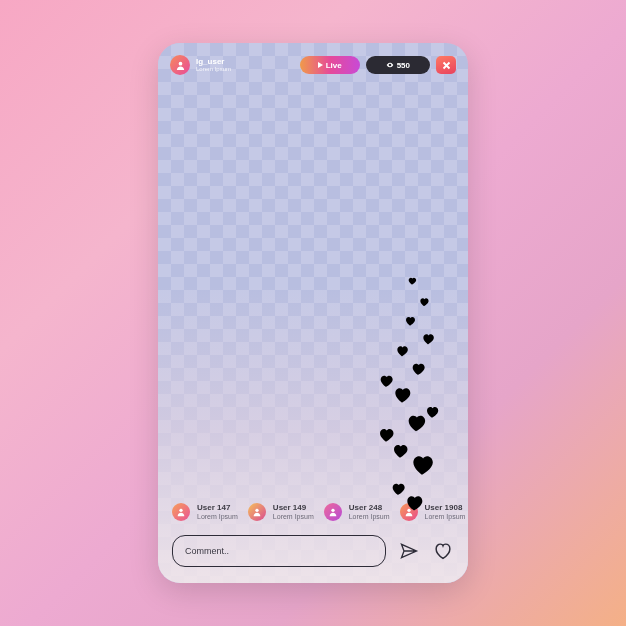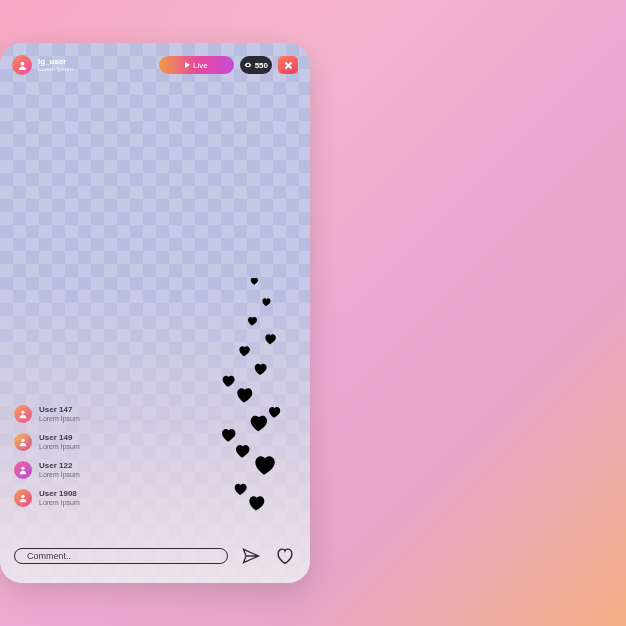--- a/index.html
+++ b/index.html
@@ -1,48 +1,48 @@
 <!DOCTYPE html>
 <html><head>
 <meta charset="utf-8">
 <style>
 *{box-sizing:border-box;margin:0;padding:0;font-family:-apple-system,Helvetica,Arial,sans-serif}
 body{width:626px;height:626px;overflow:hidden}
-.bg{width:626px;height:626px;background:linear-gradient(135deg,#f7a8c4 0%,#f5b5cd 28%,#edaad1 52%,#e6a5c9 72%,#f4b087 100%);display:flex;align-items:center;justify-content:flex-start}
+.bg{width:626px;height:626px;background:linear-gradient(135deg,#f7a8c4 0%,#f5b5cd 28%,#edaad1 52%,#e6a5c9 72%,#f4b087 100%);display:flex;align-items:center;justify-content:center}
 .phone{width:310px;height:540px;border-radius:22px;position:relative;overflow:hidden;box-shadow:0 8px 30px rgba(0,0,0,.15)}
 .checker{position:absolute;inset:0;background-color:#b8bee0}
 .checker::before{content:"";position:absolute;inset:0;
   background-image:linear-gradient(45deg,#c5c9e6 25%,transparent 25%,transparent 75%,#c5c9e6 75%),linear-gradient(45deg,#c5c9e6 25%,transparent 25%,transparent 75%,#c5c9e6 75%);
   background-size:26px 26px;background-position:0 0,13px 13px}
 .fade{position:absolute;inset:0;background:linear-gradient(180deg,rgba(186,190,224,0) 0%,rgba(186,190,224,0) 45%,rgba(230,212,225,.55) 72%,rgba(245,232,234,.85) 100%)}
 .topbar{position:absolute;top:12px;left:12px;right:12px;display:flex;align-items:center;gap:6px}
 .avatar{width:20px;height:20px;border-radius:50%;background:linear-gradient(135deg,#f78a5c,#e84a9a);display:flex;align-items:center;justify-content:center;flex:0 0 auto}
 .avatar svg{width:11px;height:11px;fill:#fff}
 .userblock{color:#fff;line-height:1.05;flex:1}
 .username{font-size:8px;font-weight:600}
 .subline{font-size:6px;opacity:.85}
-.live{height:18px;padding:0 26px;border-radius:9px;background:linear-gradient(90deg,#f09a4a,#e64a99,#c84ad6);color:#fff;font-size:8px;font-weight:400;display:flex;align-items:center;gap:3px}
+.live{height:18px;padding:0 18px;border-radius:9px;background:linear-gradient(90deg,#f09a4a,#e64a99,#c84ad6);color:#fff;font-size:8px;font-weight:700;display:flex;align-items:center;gap:3px}
 .live .tri{width:0;height:0;border-left:5px solid #fff;border-top:3px solid transparent;border-bottom:3px solid transparent}
-.viewers{height:18px;padding:0 4px;border-radius:9px;background:#2b2a33;color:#fff;font-size:8px;font-weight:700;display:flex;align-items:center;gap:3px}
+.viewers{height:18px;padding:0 20px;border-radius:9px;background:#2b2a33;color:#fff;font-size:8px;font-weight:700;display:flex;align-items:center;gap:3px}
 .eye{width:8px;height:8px}
 .closebtn{width:20px;height:18px;border-radius:5px;background:linear-gradient(160deg,#ff7a63,#e8425e);display:flex;align-items:center;justify-content:center}
 .closebtn svg{width:9px;height:9px;stroke:#fff;stroke-width:2.5;fill:none}
-.comments{position:absolute;left:14px;bottom:76px;display:flex;flex-direction:column;gap:10px}
+.comments{position:absolute;left:14px;bottom:62px;display:flex;gap:10px}
 .comment{display:flex;align-items:center;gap:7px}
 .cav{width:18px;height:18px;border-radius:50%;display:flex;align-items:center;justify-content:center}
 .cav svg{width:10px;height:10px;fill:#fff}
 .cav.g1{background:linear-gradient(135deg,#f7a05a,#e95295)}
 .cav.g2{background:linear-gradient(135deg,#f6c15a,#d94a92)}
 .cav.g3{background:linear-gradient(135deg,#ed6a9a,#b84ad6)}
 .cav.g4{background:linear-gradient(135deg,#f79a5a,#e84a8a)}
 .ctxt{line-height:1.1}
 .cname{font-size:8px;font-weight:700;color:#3e3c45}
 .cbody{font-size:7px;color:#6c6a78}
 .bottombar{position:absolute;left:14px;right:14px;bottom:16px;display:flex;align-items:center;gap:12px}
-.commentbox{flex:1;height:16px;border:1.4px solid #2e2c38;border-radius:13px;display:flex;align-items:center;padding:0 12px;color:#3a3842;font-size:9px}
+.commentbox{flex:1;height:32px;border:1.4px solid #2e2c38;border-radius:13px;display:flex;align-items:center;padding:0 12px;color:#3a3842;font-size:9px}
 .sendbtn,.likebtn{width:22px;height:22px;display:flex;align-items:center;justify-content:center}
 .sendbtn svg,.likebtn svg{stroke:#2e2c38;stroke-width:1.6;fill:none}
 .hearts{position:absolute;right:16px;bottom:52px;width:110px;height:300px;pointer-events:none}
 .heart{position:absolute;transform:translate(-50%,-50%)}
 </style>
 </head>
 <body>
 
 <svg width="0" height="0" style="position:absolute">
   <defs>
@@ -116,21 +116,21 @@
           <div class="cbody">Lorem Ipsum</div>
         </div>
       </div>
       <div class="comment">
         <div class="cav g3">
             <svg>
               <use href="#person"></use>
             </svg>
           </div>
         <div class="ctxt">
-          <div class="cname">User 122</div>
+          <div class="cname">User 248</div>
           <div class="cbody">Lorem Ipsum</div>
         </div>
       </div>
       <div class="comment">
         <div class="cav g4">
             <svg>
               <use href="#person"></use>
             </svg>
           </div>
         <div class="ctxt">

